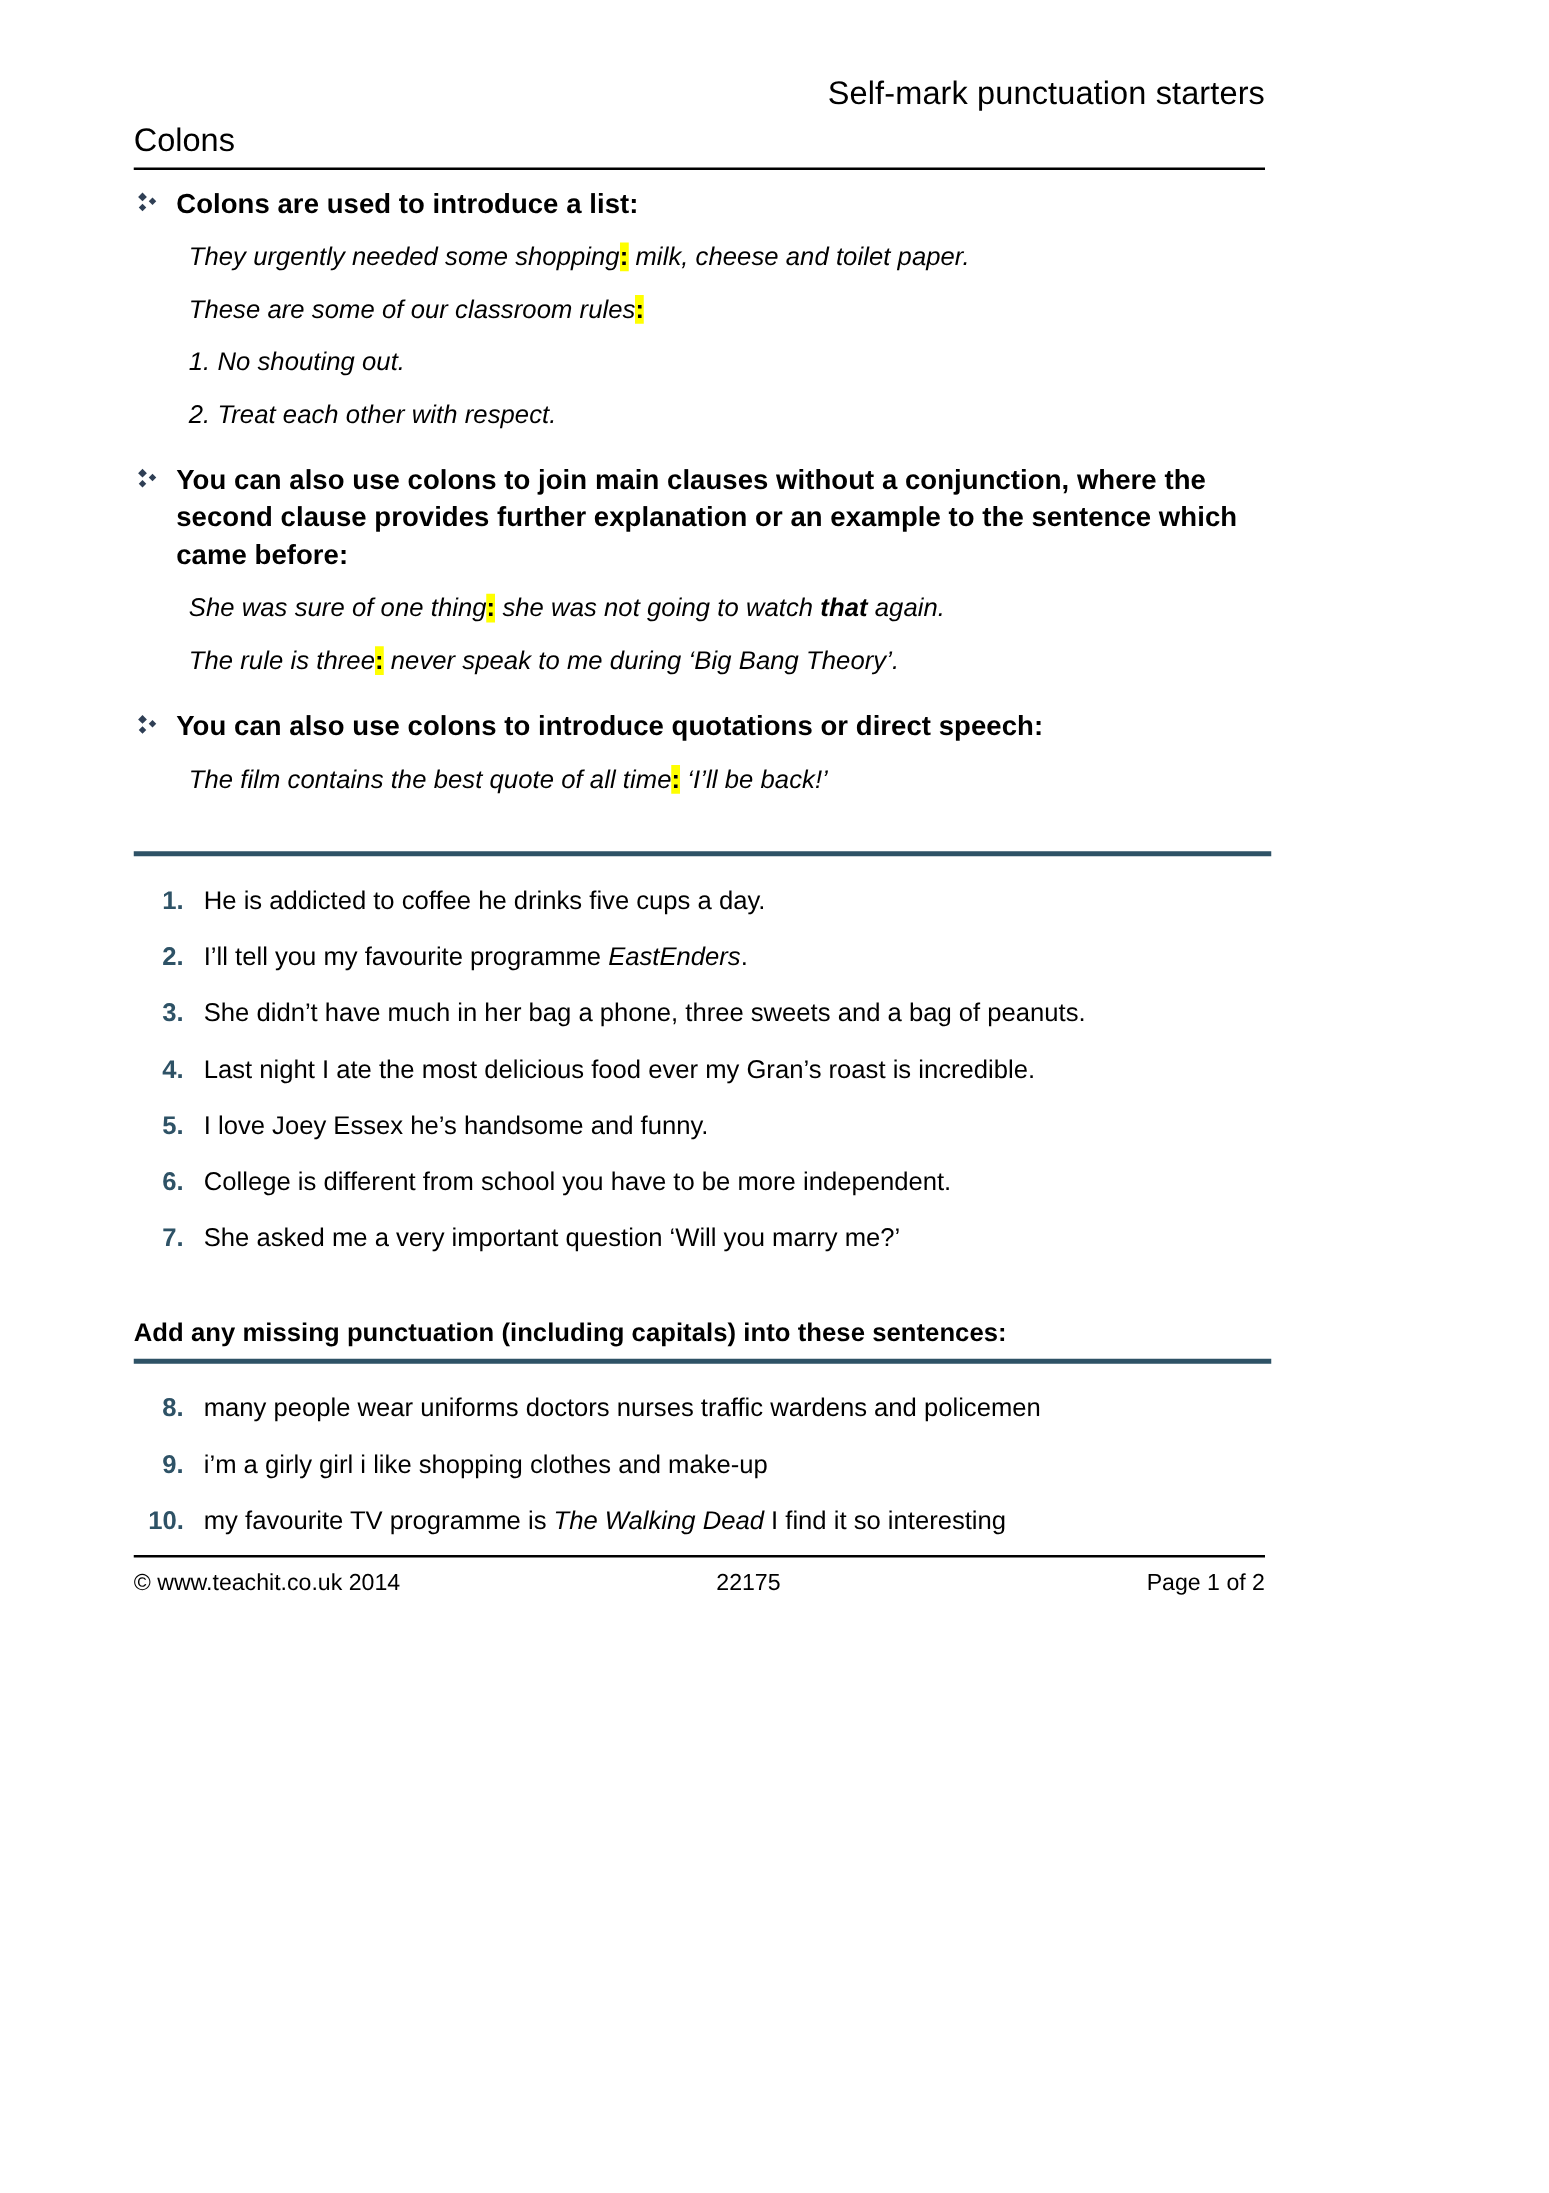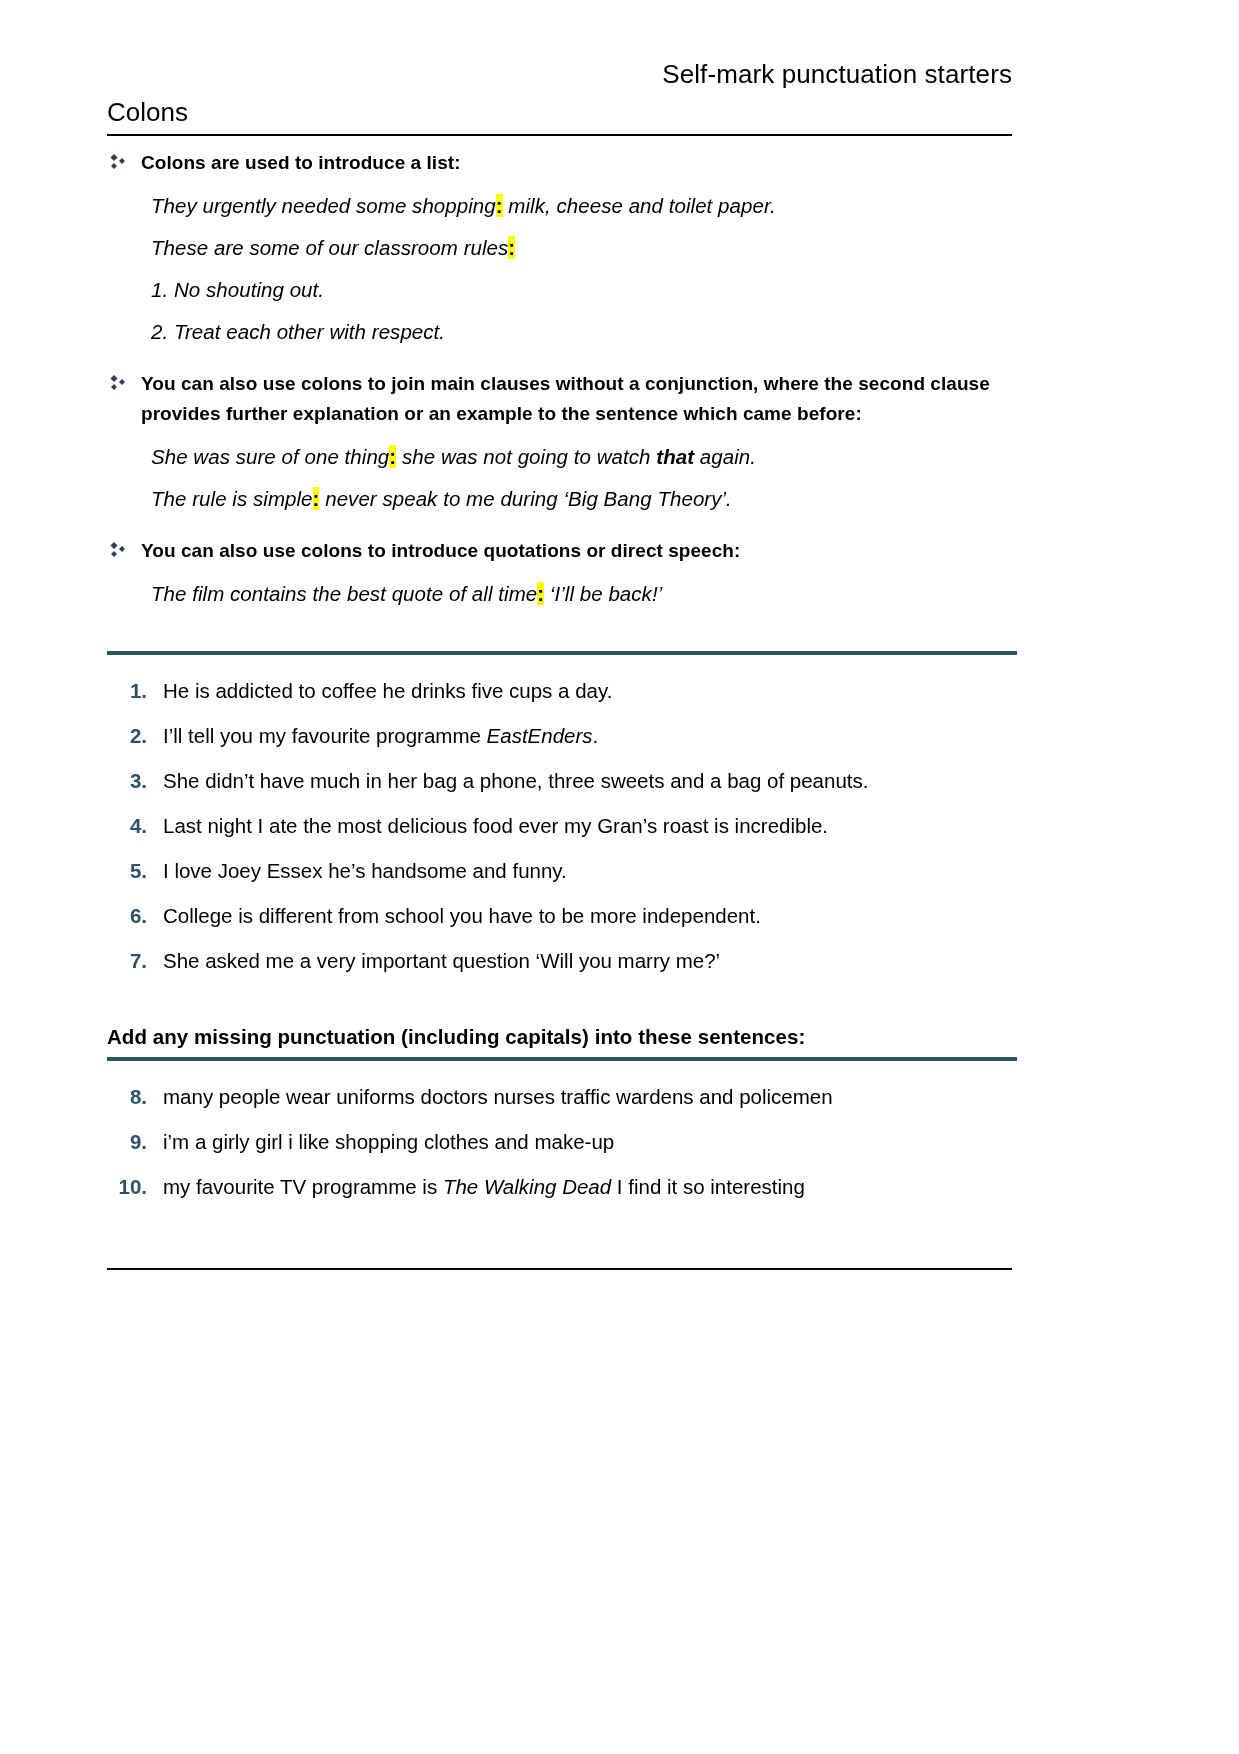--- a/index.html
+++ b/index.html
@@ -62,21 +62,21 @@
     align-items: flex-start;
     margin-bottom: 6px;
   }
   .bullet {
     flex: 0 0 34px;
     width: 34px;
     padding-top: 4px;
   }
   .bullet svg { display: block; }
   .point-text {
-    font-size: 19px;
+    font-size: 22px;
     font-weight: bold;
     line-height: 30px;
     letter-spacing: 0.05px;
   }
   .examples {
     margin: 13px 0 0 44px;
   }
   .example {
     font-size: 20.5px;
     font-style: italic;
@@ -186,21 +186,21 @@
           <svg width="22" height="22" viewBox="0 0 22 22" aria-hidden="true">
             <polygon points="7,2 10.5,5.5 7,9 3.5,5.5" fill="#2f3f55"></polygon>
             <polygon points="15,6 18,9 15,12 12,9" fill="#2f3f55"></polygon>
             <polygon points="7,11 10,14 7,17 4,14" fill="#2f3f55"></polygon>
           </svg>
         </div>
         <div class="point-text">You can also use colons to join main clauses without a conjunction, where the second clause provides further explanation or an example to the sentence which came before:</div>
       </div>
       <div class="examples">
         <div class="example"><span>She was sure of one thing</span><span class="hl">:</span><span> she was not going to watch </span><span class="bold">that</span><span> again.</span></div>
-        <div class="example"><span>The rule is simple</span><span class="hl">:</span><span> never speak to me during ‘Big Bang Theory’.</span></div>
+        <div class="example"><span>The rule is three</span><span class="hl">:</span><span> never speak to me during ‘Big Bang Theory’.</span></div>
       </div>
     </div>
 
     <div class="group">
       <div class="point">
         <div class="bullet">
           <svg width="22" height="22" viewBox="0 0 22 22" aria-hidden="true">
             <polygon points="7,2 10.5,5.5 7,9 3.5,5.5" fill="#2f3f55"></polygon>
             <polygon points="15,6 18,9 15,12 12,9" fill="#2f3f55"></polygon>
             <polygon points="7,11 10,14 7,17 4,14" fill="#2f3f55"></polygon>
@@ -263,15 +263,20 @@
           <span class="q-num">10.</span>
           <span class="q-text"><span> my favourite TV programme is </span><span class="ital">The Walking Dead</span><span> I find it so interesting</span></span>
         </li>
       </ul>
     </div>
 
   </div>
 
   <div class="footer">
     <div class="footer-rule"></div>
+    <div class="footer-row">
+      <span>© www.teachit.co.uk 2014</span>
+      <span class="footer-center">22175</span>
+      <span>Page 1 of 2</span>
+    </div>
   </div>
 
 </div>
 
 </body></html>

